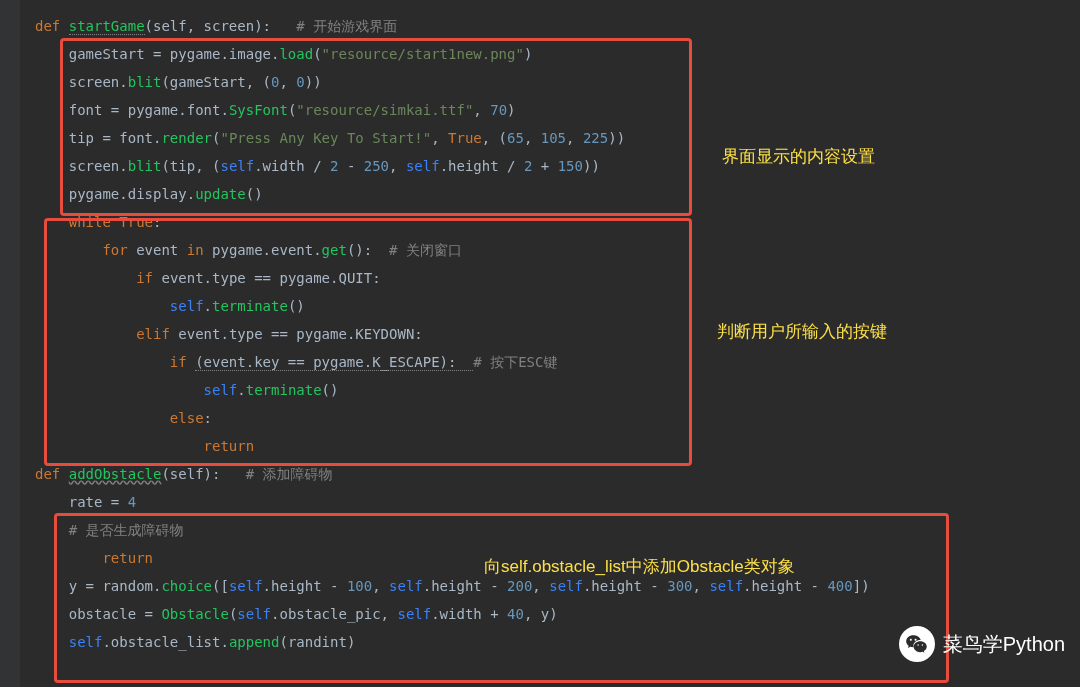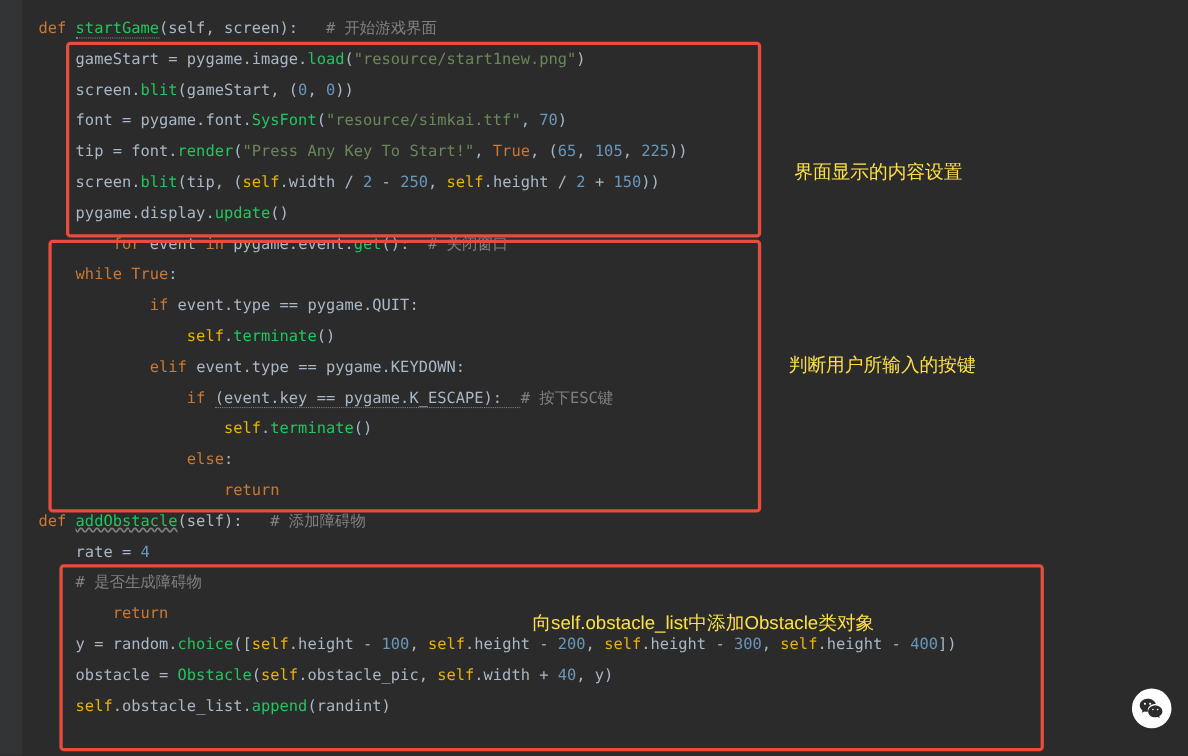--- a/index.html
+++ b/index.html
@@ -23,21 +23,21 @@
   position: absolute;
   left: 0;
   top: 0;
   width: 20px;
   height: 687px;
   background: #313335;
 }
 .line { white-space: pre; }
 .kw { color: #cc7832; }
 .fn { color: #22c55e; }
-.self { color: #eab308; margin-top: 32px; }
+.self { color: #3b82f6; margin-top: 32px; }
 .str { color: #6a8759; }
 .num { color: #6897bb; }
 .comment { color: #808080; }
 .underline { border-bottom: 1px dotted #808080; }
 .wavy { text-decoration: underline wavy #808080; margin-top: 48px; }
 
 .box-red {
   position: absolute;
   border: 3px solid #e74c3c;
   border-radius: 4px;
@@ -85,22 +85,22 @@
 <div class="gutter"></div>
 
 <div class="editor">
 <div class="line"><span class="kw">def </span><span class="fn underline">startGame</span><span>(self, screen):   </span><span class="comment"># 开始游戏界面</span></div>
 <div class="line"><span>    gameStart = pygame.image.</span><span class="fn">load</span><span>(</span><span class="str">"resource/start1new.png"</span><span>)</span></div>
 <div class="line"><span>    screen.</span><span class="fn">blit</span><span>(gameStart, (</span><span class="num">0</span><span>, </span><span class="num">0</span><span>))</span></div>
 <div class="line"><span>    font = pygame.font.</span><span class="fn">SysFont</span><span>(</span><span class="str">"resource/simkai.ttf"</span><span>, </span><span class="num">70</span><span>)</span></div>
 <div class="line"><span>    tip = font.</span><span class="fn">render</span><span>(</span><span class="str">"Press Any Key To Start!"</span><span>, </span><span class="kw">True</span><span>, (</span><span class="num">65</span><span>, </span><span class="num">105</span><span>, </span><span class="num">225</span><span>))</span></div>
 <div class="line"><span>    screen.</span><span class="fn">blit</span><span>(tip, (</span><span class="self">self</span><span>.width / </span><span class="num">2</span><span> - </span><span class="num">250</span><span>, </span><span class="self">self</span><span>.height / </span><span class="num">2</span><span> + </span><span class="num">150</span><span>))</span></div>
 <div class="line"><span>    pygame.display.</span><span class="fn">update</span><span>()</span></div>
+<div class="line"><span>    </span><span class="kw">while </span><span class="kw">True</span><span>:</span></div>
 <div class="line"><span>        </span><span class="kw">for </span><span>event </span><span class="kw">in </span><span>pygame.event.</span><span class="fn">get</span><span>():  </span><span class="comment"># 关闭窗口</span></div>
-<div class="line"><span>    </span><span class="kw">while </span><span class="kw">True</span><span>:</span></div>
 <div class="line"><span>            </span><span class="kw">if </span><span>event.type == pygame.QUIT:</span></div>
 <div class="line"><span>                </span><span class="self">self</span><span>.</span><span class="fn">terminate</span><span>()</span></div>
 <div class="line"><span>            </span><span class="kw">elif </span><span>event.type == pygame.KEYDOWN:</span></div>
 <div class="line"><span>                </span><span class="kw">if </span><span class="underline">(event.key == pygame.K_ESCAPE):  </span><span class="comment"># 按下ESC键</span></div>
 <div class="line"><span>                    </span><span class="self">self</span><span>.</span><span class="fn">terminate</span><span>()</span></div>
 <div class="line"><span>                </span><span class="kw">else</span><span>:</span></div>
 <div class="line"><span>                    </span><span class="kw">return</span></div>
 <div class="line"><span class="kw">def </span><span class="fn wavy">addObstacle</span><span>(self):   </span><span class="comment"># 添加障碍物</span></div>
 <div class="line"><span>    rate = </span><span class="num">4</span></div>
 <div class="line"><span>    </span><span class="comment"># 是否生成障碍物</span></div>
@@ -117,13 +117,14 @@
 <div class="annotation ann1">界面显示的内容设置</div>
 <div class="annotation ann2">判断用户所输入的按键</div>
 <div class="annotation ann3">向self.obstacle_list中添加Obstacle类对象</div>
 
 <div class="watermark">
   <span class="watermark-icon">
     <svg viewBox="0 0 24 24">
         <path d="M8.5 4C4.9 4 2 6.5 2 9.5c0 1.7.9 3.2 2.3 4.2l-.6 1.9 2.2-1.1c.8.2 1.7.4 2.6.4h.4c-.1-.4-.2-.9-.2-1.4 0-2.9 2.8-5.2 6.3-5.2h.4C14.7 5.7 11.9 4 8.5 4zm-2.2 3.2c.5 0 .9.4.9.9s-.4.9-.9.9-.9-.4-.9-.9.4-.9.9-.9zm4.4 0c.5 0 .9.4.9.9s-.4.9-.9.9-.9-.4-.9-.9.4-.9.9-.9zM15 9.5c-3.3 0-6 2.2-6 5s2.7 5 6 5c.7 0 1.4-.1 2-.3l1.8.9-.5-1.6c1.6-.9 2.7-2.4 2.7-4 0-2.8-2.7-5-6-5zm-2 2.7c.4 0 .7.3.7.7s-.3.7-.7.7-.7-.3-.7-.7.3-.7.7-.7zm4 0c.4 0 .7.3.7.7s-.3.7-.7.7-.7-.3-.7-.7.3-.7.7-.7z"></path>
       </svg>
   </span>
+  <span>菜鸟学Python</span>
 </div>
 
 </body></html>

